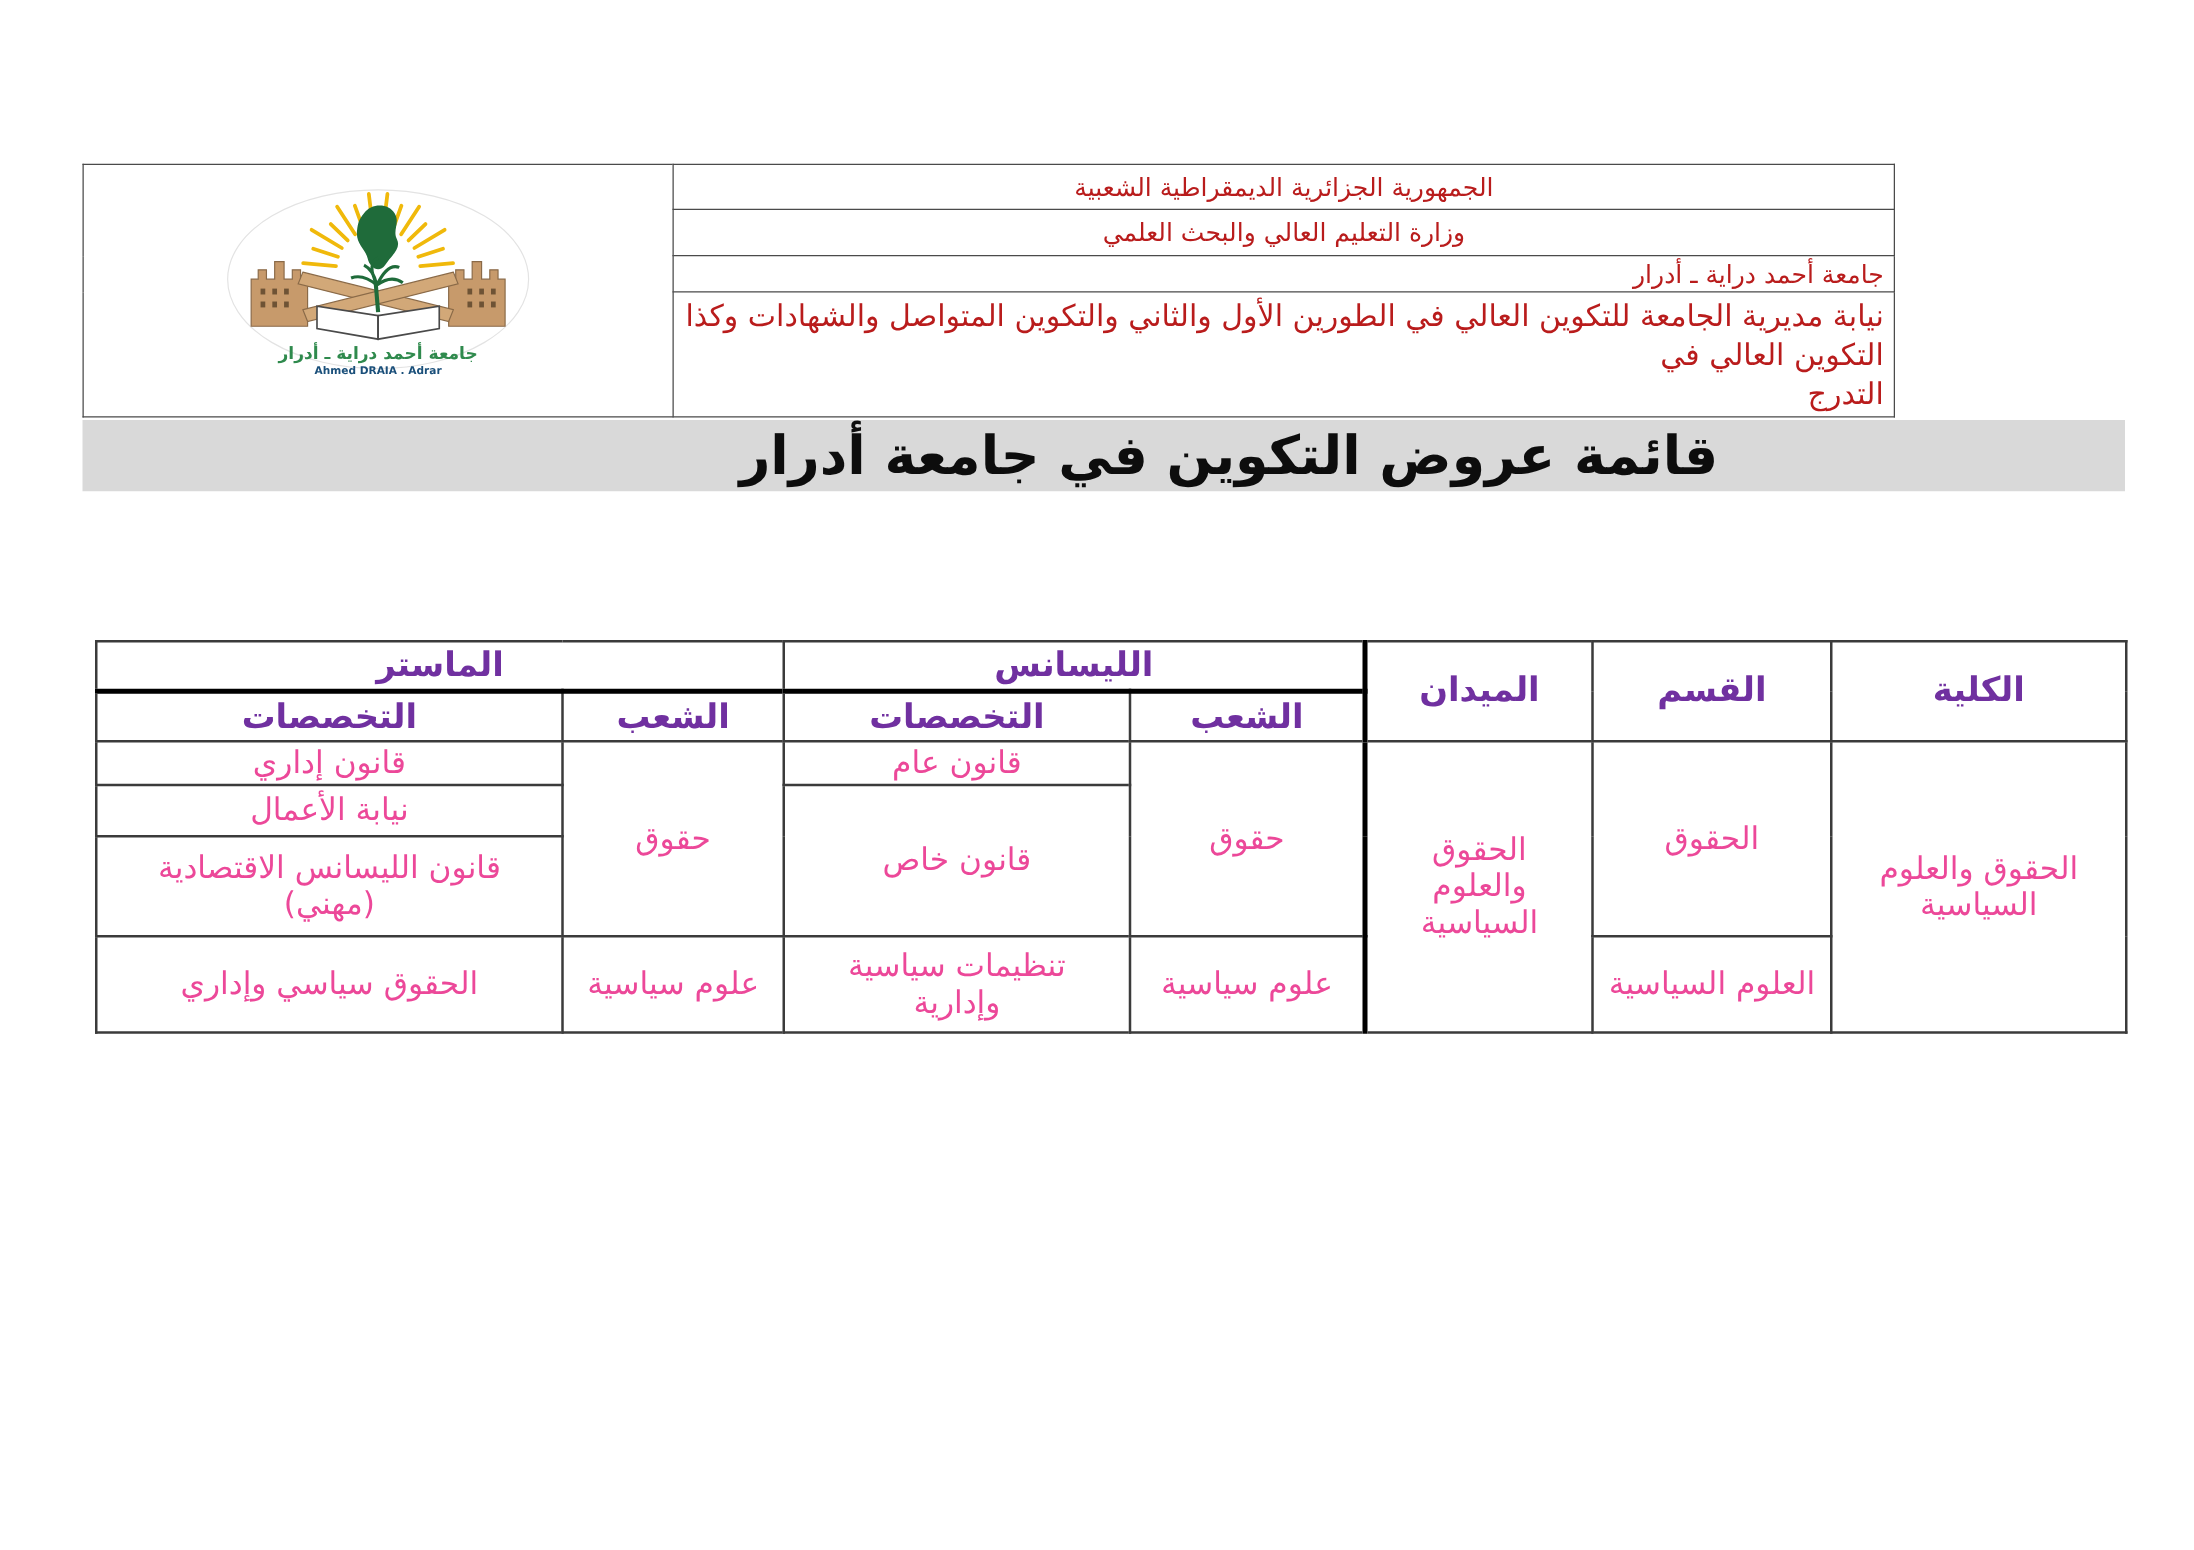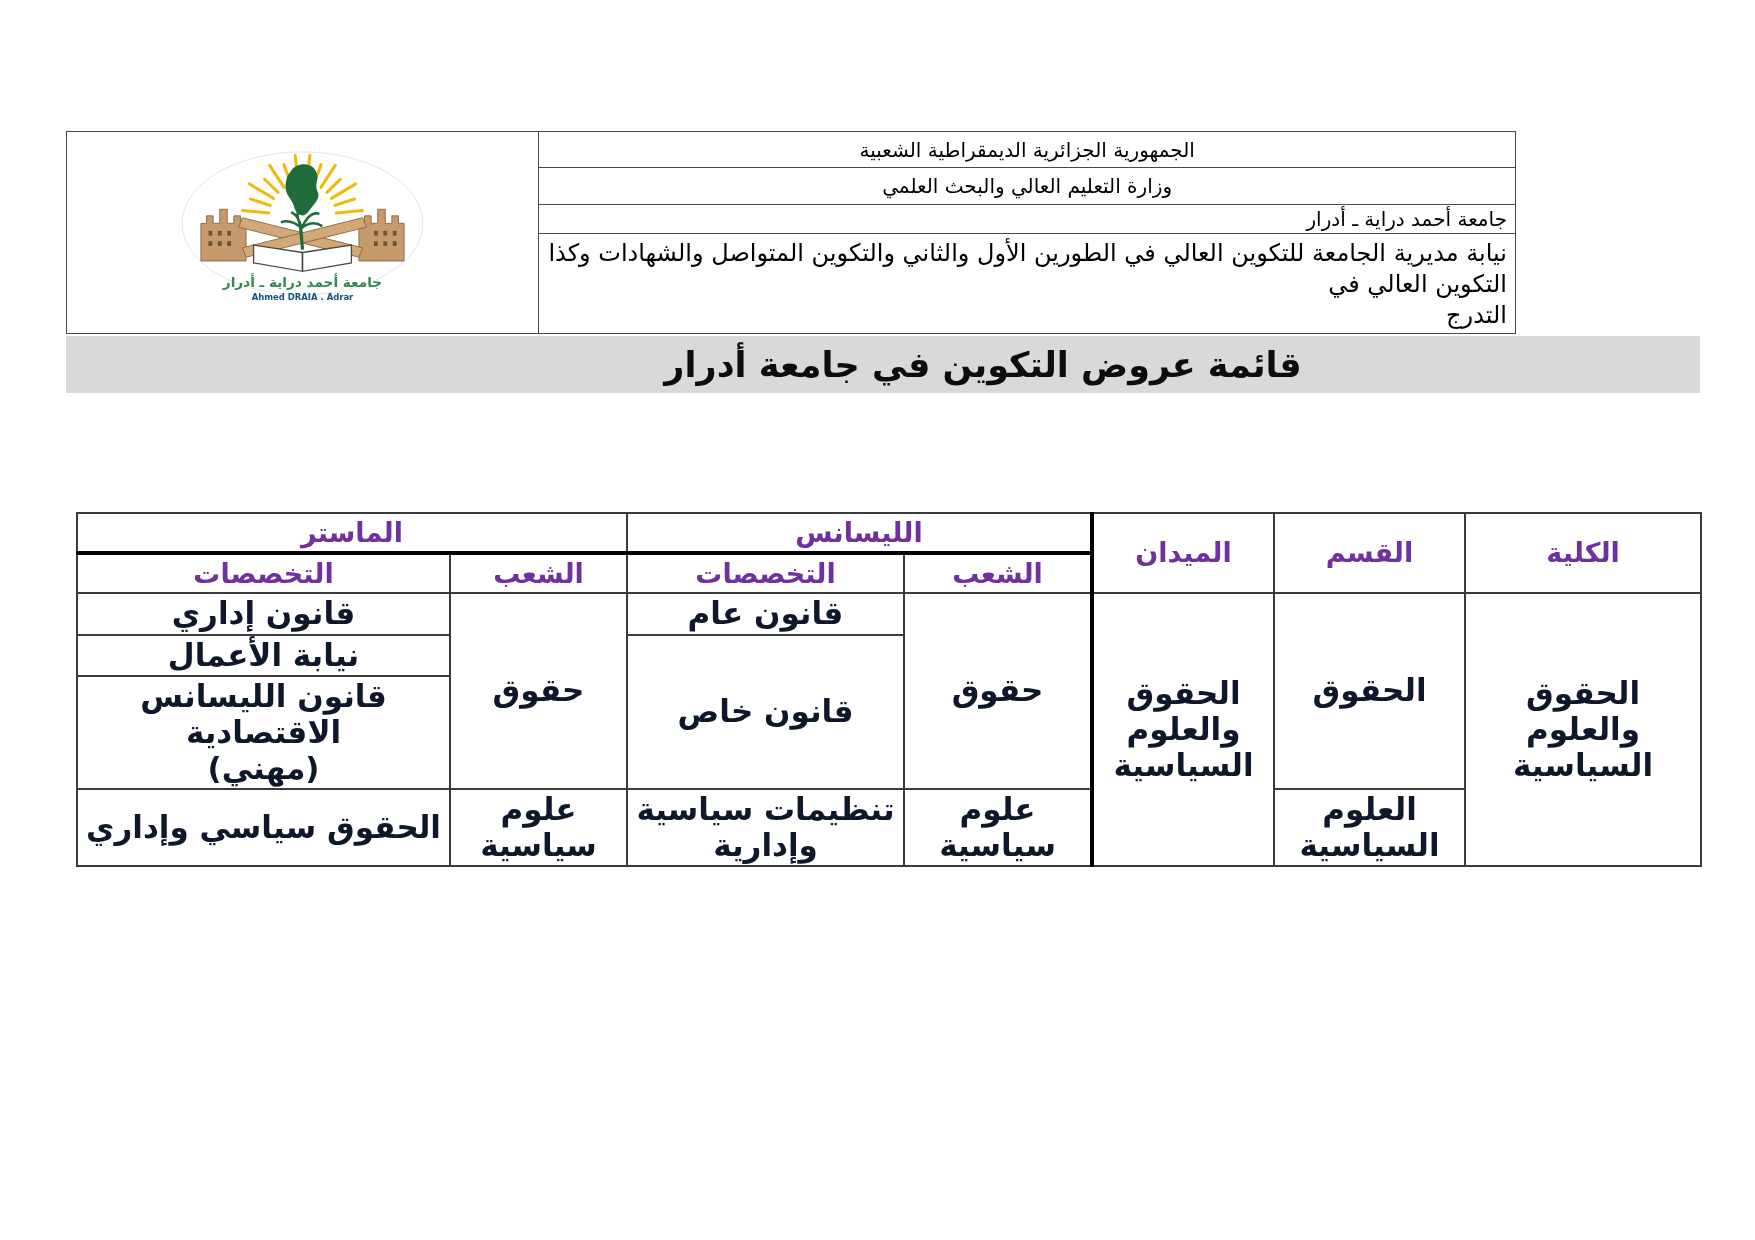--- a/index.html
+++ b/index.html
@@ -6,46 +6,46 @@
   .page{
     position:relative;width:1755px;height:1240px;background:#ffffff;overflow:hidden;
     font-family:"DejaVu Sans",sans-serif;color:#111;
   }
   
   .htable{
     position:absolute;left:66px;top:131px;width:1450px;
     border-collapse:collapse;table-layout:fixed;direction:rtl;
   }
   .htable td{
-    border:1.5px solid #4a4a4a;font-size:20px;color:#000000;
+    border:1.5px solid #4a4a4a;font-size:20px;color:#b91c1c;
     padding:1px 8px;vertical-align:middle;line-height:1.3;
   }
   td.h-center{text-align:center;}
   td.h-right{text-align:right;}
   td.h-wrap{text-align:right;white-space:pre-line;font-size:24px;vertical-align:top;padding-top:4px;}
   td.logo-cell{text-align:center;vertical-align:middle;padding:0;}
   
   .title-band{
     position:absolute;left:66px;top:336px;width:1634px;height:57px;
     background:#d9d9d9;direction:rtl;box-sizing:border-box;
     display:flex;align-items:center;justify-content:center;
     padding-left:180px; 
   }
-  .title-band span{font-size:35px;font-weight:bold;color:#0d0d0d;margin-left:20px;}
+  .title-band span{font-size:43px;font-weight:bold;color:#0d0d0d;margin-left:20px;}
   
   .mtable{
     position:absolute;left:76px;top:512px;width:1624px;
     border-collapse:collapse;table-layout:fixed;direction:rtl;
   }
   .mtable th,.mtable td{
     border:2px solid #3b3b3b;text-align:center;vertical-align:middle;
     padding:2px 4px;white-space:pre-line;line-height:1.15;
   }
   .mtable th{color:#7030a0;font-size:27px;font-weight:bold;}
-  .mtable td{color:#0f172a;font-size:31px;font-weight:bold;}
+  .mtable td{color:#ec4899;font-size:25px;font-weight:normal;}
   .thick-b{border-bottom:4px solid #000 !important;}
   
   th.field-col,td.field-col{border-left:4px solid #000 !important;border-right:2px solid #3b3b3b !important;}
 </style>
 </head>
 <body>
 
 <div class="page">
 
   <table class="htable">

